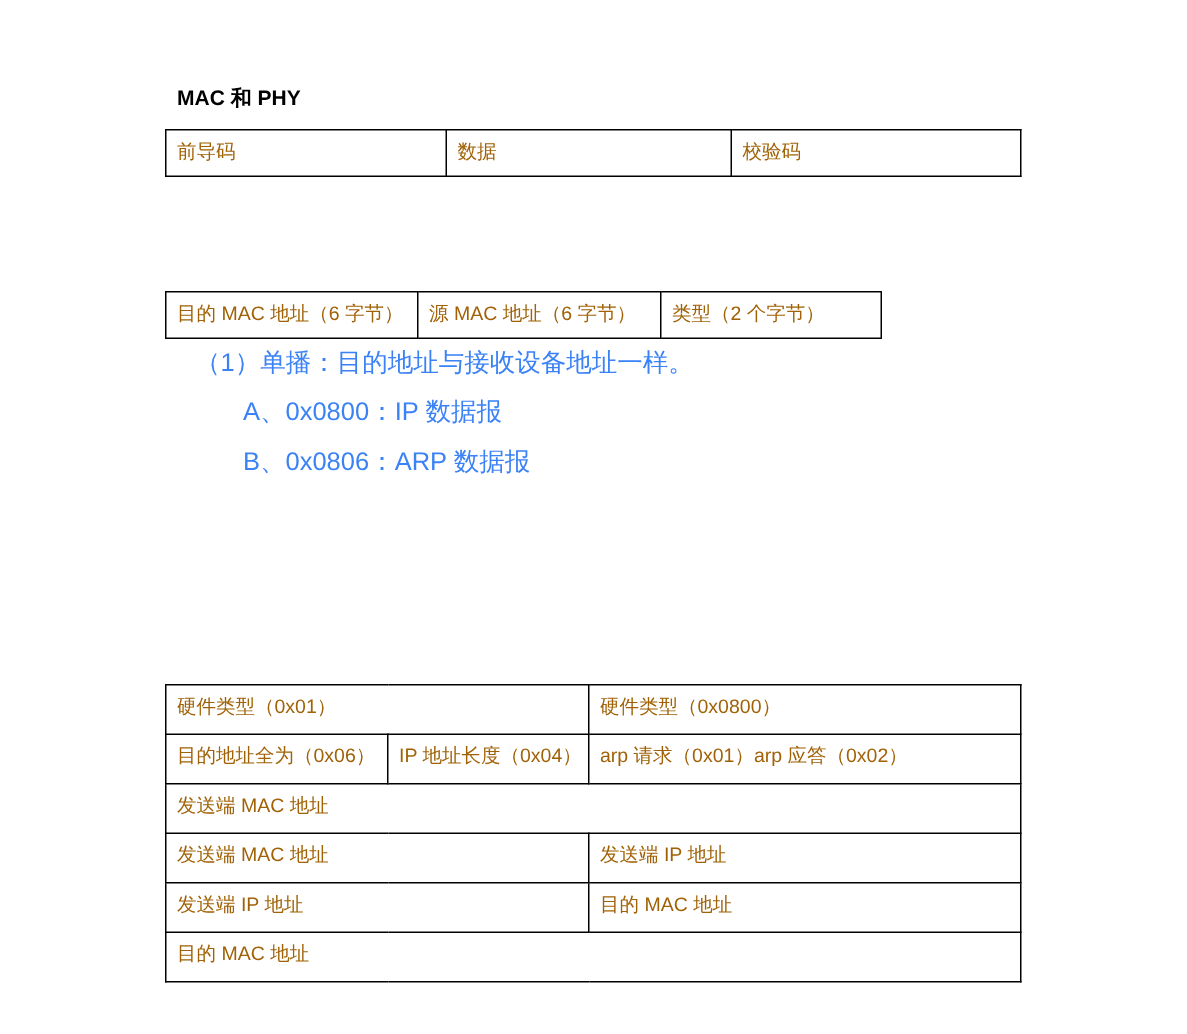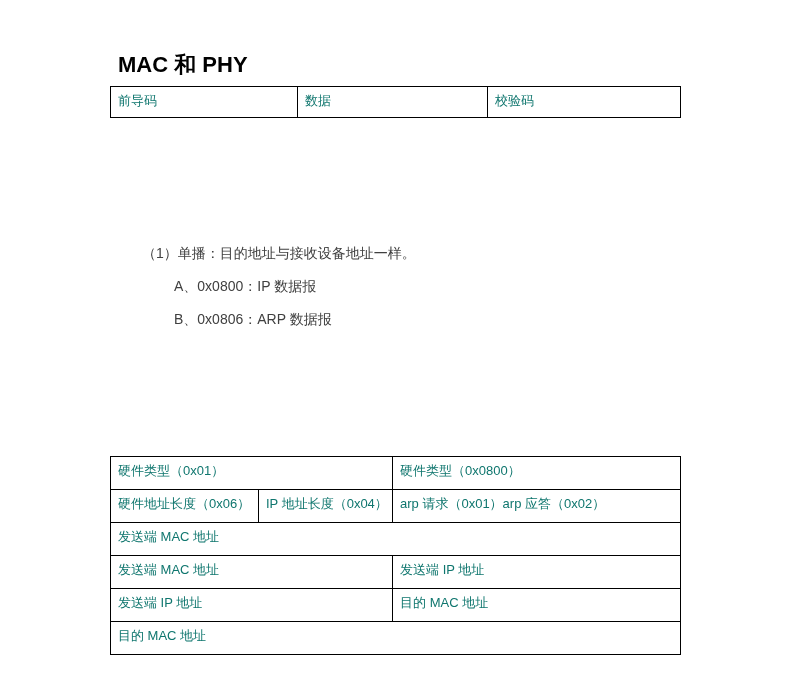--- a/index.html
+++ b/index.html
@@ -13,55 +13,55 @@
     height: 689px;
     background: #ffffff;
     overflow: hidden;
     font-family: "Liberation Sans", "DejaVu Sans", sans-serif;
     color: #000000;
   }
   .heading {
     position: absolute;
     left: 118px;
     margin: 0;
-    font-size: 22px;
+    font-size: 14px;
     line-height: 26px;
     font-weight: bold;
     color: #000000;
     white-space: nowrap;
   }
   table.doc-table {
     position: absolute;
     left: 110px;
     border-collapse: collapse;
     table-layout: fixed;
     font-size: 13px;
-    color: #0f766e;
+    color: #a16207;
   }
   table.doc-table td {
     border: 1px solid #000000;
     vertical-align: top;
     padding: 6px 7px 0 7px;
     line-height: 16px;
     white-space: nowrap;
     overflow: hidden;
   }
   #table-mac-phy { top: 86px; width: 570px; }
   #table-mac-phy td { height: 24px; }
   #table-mac-frame { top: 194px; width: 477px; }
   #table-mac-frame td { height: 24px; }
   #table-arp { top: 456px; width: 570px; }
   #table-arp td { height: 26px; }
   .notes {
     position: absolute;
     left: 130px;
     top: 225px;
-    margin: 12px;
-    font-size: 14px;
-    color: #404040;
+    margin: 0;
+    font-size: 17px;
+    color: #3b82f6;
   }
   .note-line {
     height: 33px;
     line-height: 33px;
     white-space: nowrap;
   }
   .note-line.sub {
     padding-left: 32px;
   }
 </style>
@@ -81,41 +81,55 @@
     <tbody>
         <tr>
       <td>前导码</td>
       <td>数据</td>
       <td>校验码</td>
     </tr>
   </tbody>
     </table>
 
 
+  <table class="doc-table" id="table-mac-frame">
+    <colgroup>
+      <col style="width:168px">
+        <col style="width:162px">
+        <col style="width:147px">
+    </colgroup>
+    <tbody>
+        <tr>
+      <td>目的 MAC 地址（6 字节）</td>
+      <td>源 MAC 地址（6 字节）</td>
+      <td>类型（2 个字节）</td>
+    </tr>
+  </tbody>
+    </table>
 
   <div class="notes">
     <div class="note-line">（1）单播：目的地址与接收设备地址一样。</div>
     <div class="note-line sub">A、0x0800：IP 数据报</div>
     <div class="note-line sub">B、0x0806：ARP 数据报</div>
   </div>
 
 
   <table class="doc-table" id="table-arp">
     <colgroup>
       <col style="width:148px">
         <col style="width:134px">
         <col style="width:288px">
     </colgroup>
     <tbody>
         <tr>
       <td colspan="2">硬件类型（0x01）</td>
       <td>硬件类型（0x0800）</td>
     </tr>
     <tr>
-      <td>硬件地址长度（0x06）</td>
+      <td>目的地址全为（0x06）</td>
       <td>IP 地址长度（0x04）</td>
       <td>arp 请求（0x01）arp 应答（0x02）</td>
     </tr>
     <tr>
       <td colspan="3">发送端 MAC 地址</td>
     </tr>
     <tr>
       <td colspan="2">发送端 MAC 地址</td>
       <td>发送端 IP 地址</td>
     </tr>

